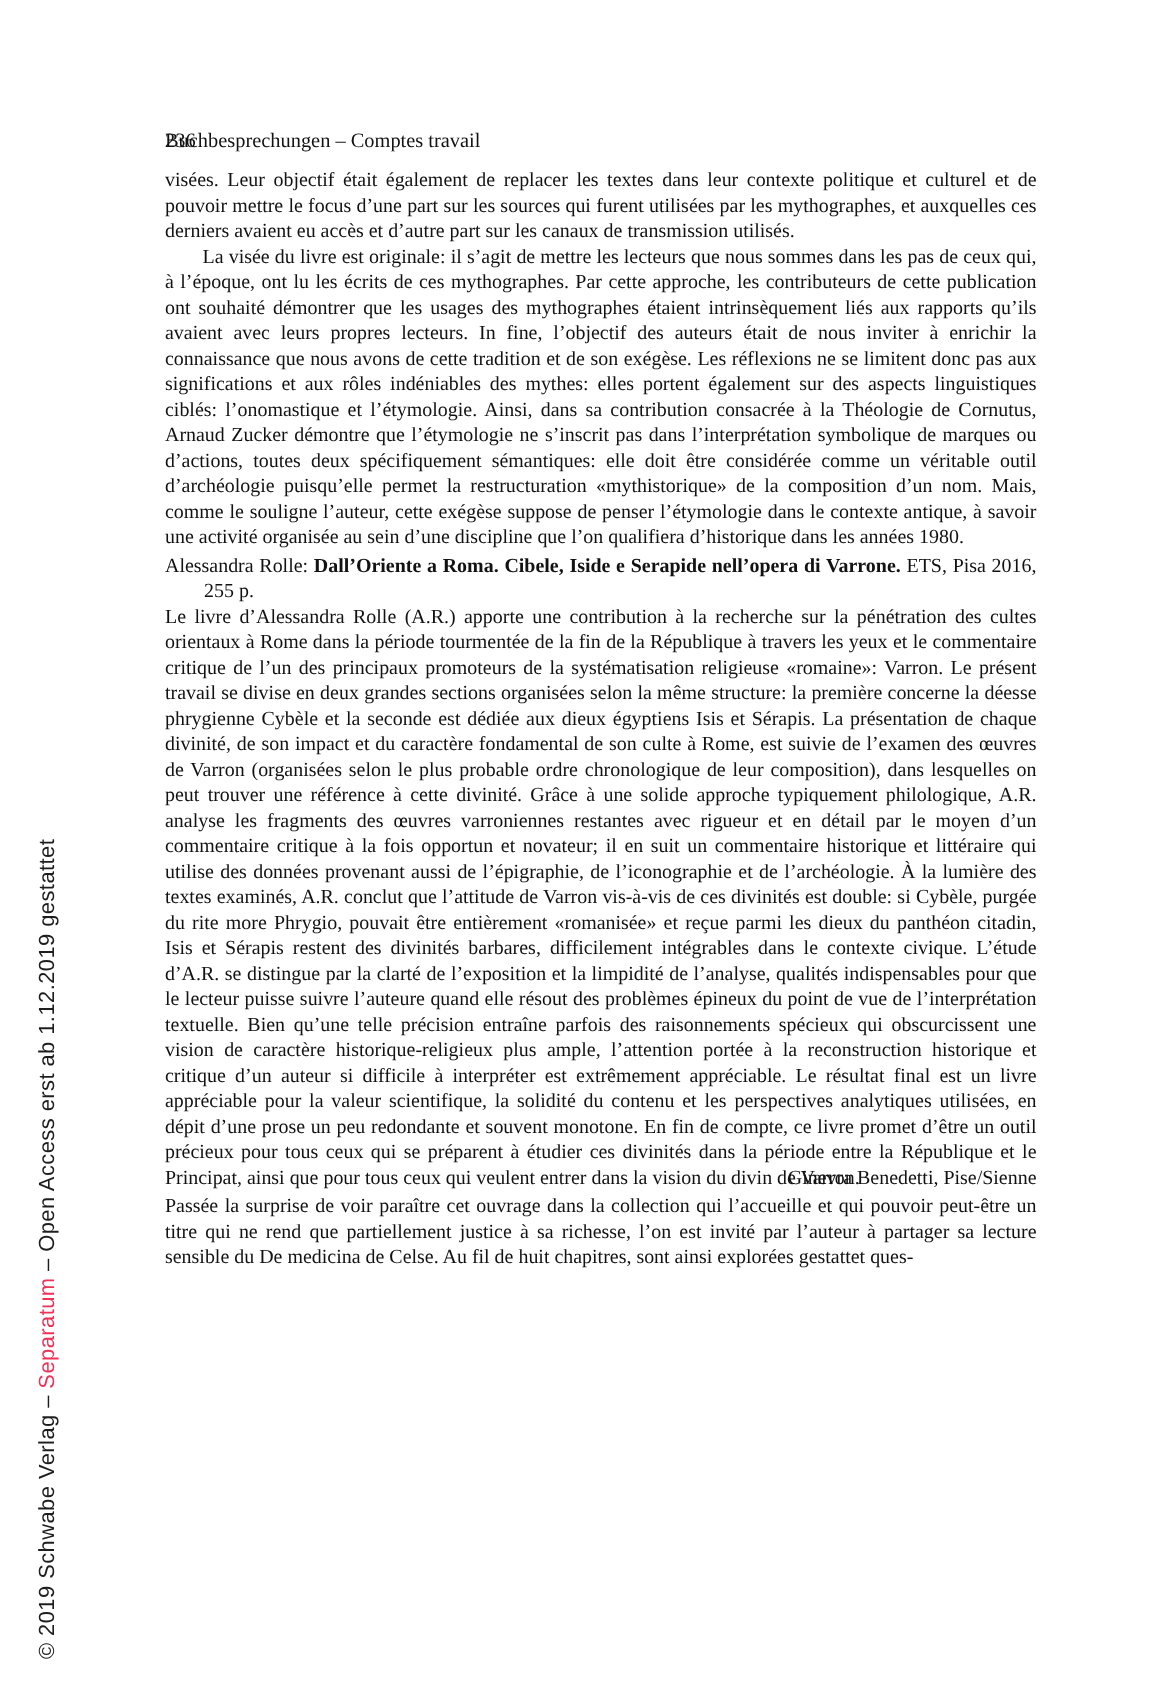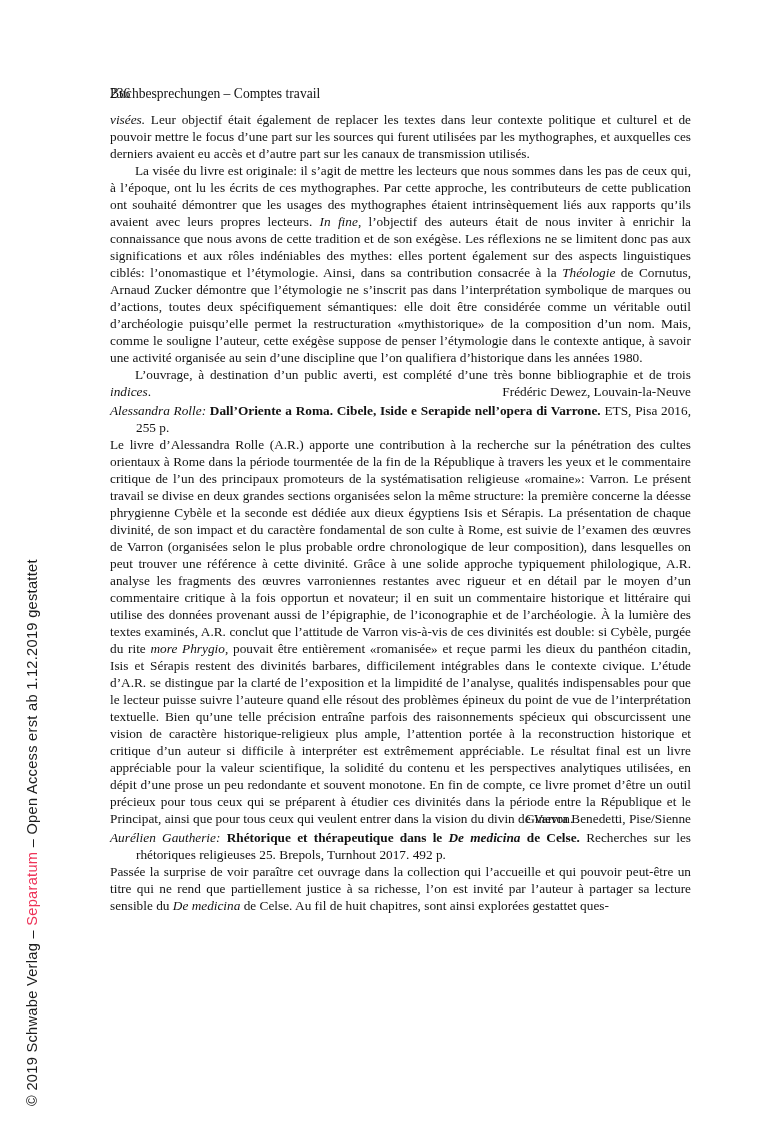--- a/index.html
+++ b/index.html
@@ -46,46 +46,44 @@
     text-align: justify;
   }
   .indent { text-indent: 25px; }
   .sig-para { position: relative; }
   .signature { position: absolute; right: 0; bottom: 0; }
   .review { margin-top: 2px; }
   .review-heading {
     padding-left: 26px;
     text-indent: -26px;
   }
-  .i  { font-style: italic; }
+  .i  { }
   .b  { font-weight: bold; }
   .bi { font-weight: bold; font-style: italic; }
 </style>
 </head>
 <body>
 
 <div class="page">
 
   <div class="side-text"><span>© 2019 Schwabe Verlag – </span><span style="color: rgb(238, 51, 88);">Separatum</span><span> – Open Access erst ab 1.12.2019 gestattet</span></div>
 
   <div class="content">
 
     <div class="header">
       <span class="pagenum">236</span>
       <span>Buchbesprechungen – Comptes travail</span>
     </div>
 
     <p><span class="i">visées.</span><span> Leur objectif était également de replacer les textes dans leur contexte politique et culturel et de pouvoir mettre le focus d’une part sur les sources qui furent utilisées par les mythographes, et auxquelles ces derniers avaient eu accès et d’autre part sur les canaux de transmission utilisés.</span></p>
     <p class="indent"><span>La visée du livre est originale: il s’agit de mettre les lecteurs que nous sommes dans les pas de ceux qui, à l’époque, ont lu les écrits de ces mythographes. Par cette approche, les contributeurs de cette publication ont souhaité démontrer que les usages des mythographes étaient intrinsèquement liés aux rapports qu’ils avaient avec leurs propres lecteurs. </span><span class="i">In fine</span><span>, l’objectif des auteurs était de nous inviter à enrichir la connaissance que nous avons de cette tradition et de son exégèse. Les réflexions ne se limitent donc pas aux significations et aux rôles indéniables des mythes: elles portent également sur des aspects linguistiques ciblés: l’onomastique et l’étymologie. Ainsi, dans sa contribution consacrée à la </span><span class="i">Théologie</span><span> de Cornutus, Arnaud Zucker démontre que l’étymologie ne s’inscrit pas dans l’interprétation symbolique de marques ou d’actions, toutes deux spécifiquement sémantiques: elle doit être considérée comme un véritable outil d’archéologie puisqu’elle permet la restructuration «mythistorique» de la composition d’un nom. Mais, comme le souligne l’auteur, cette exégèse suppose de penser l’étymologie dans le contexte antique, à savoir une activité organisée au sein d’une discipline que l’on qualifiera d’historique dans les années 1980.</span></p>
-    <p class="indent sig-para"><span><span>L’ouvrage, à destination d’un public averti, est complété d’une très bonne bibliographie et de trois </span><span class="i">indices</span><span>.</span></span><span class="signature">Frédéric Dewez, Louvain-la-Neuve</span></p>
 
     <div class="review">
       <p class="review-heading"><span class="i">Alessandra Rolle: </span><span class="b">Dall’Oriente a Roma. Cibele, Iside e Serapide nell’opera di Varrone. </span><span>ETS, Pisa 2016, 255 p.</span></p>
       <p class="sig-para"><span><span>Le livre d’Alessandra Rolle (A.R.) apporte une contribution à la recherche sur la pénétration des cultes orientaux à Rome dans la période tourmentée de la fin de la République à travers les yeux et le commentaire critique de l’un des principaux promoteurs de la systématisation religieuse «romaine»: Varron. Le présent travail se divise en deux grandes sections organisées selon la même structure: la première concerne la déesse phrygienne Cybèle et la seconde est dédiée aux dieux égyptiens Isis et Sérapis. La présentation de chaque divinité, de son impact et du caractère fondamental de son culte à Rome, est suivie de l’examen des œuvres de Varron (organisées selon le plus probable ordre chronologique de leur composition), dans lesquelles on peut trouver une référence à cette divinité. Grâce à une solide approche typiquement philologique, A.R. analyse les fragments des œuvres varroniennes restantes avec rigueur et en détail par le moyen d’un commentaire critique à la fois opportun et novateur; il en suit un commentaire historique et littéraire qui utilise des données provenant aussi de l’épigraphie, de l’iconographie et de l’archéologie. À la lumière des textes examinés, A.R. conclut que l’attitude de Varron vis-à-vis de ces divinités est double: si Cybèle, purgée du rite </span><span class="i">more Phrygio</span><span>, pouvait être entièrement «romanisée» et reçue parmi les dieux du panthéon citadin, Isis et Sérapis restent des divinités barbares, difficilement intégrables dans le contexte civique. L’étude d’A.R. se distingue par la clarté de l’exposition et la limpidité de l’analyse, qualités indispensables pour que le lecteur puisse suivre l’auteure quand elle résout des problèmes épineux du point de vue de l’interprétation textuelle. Bien qu’une telle précision entraîne parfois des raisonnements spécieux qui obscurcissent une vision de caractère historique-religieux plus ample, l’attention portée à la reconstruction historique et critique d’un auteur si difficile à interpréter est extrêmement appréciable. Le résultat final est un livre appréciable pour la valeur scientifique, la solidité du contenu et les perspectives analytiques utilisées, en dépit d’une prose un peu redondante et souvent monotone. En fin de compte, ce livre promet d’être un outil précieux pour tous ceux qui se préparent à étudier ces divinités dans la période entre la République et le Principat, ainsi que pour tous ceux qui veulent entrer dans la vision du divin de Varron.</span></span><span class="signature">Ginevra Benedetti, Pise/Sienne</span></p>
     </div>
 
     <div class="review">
-      <p class="review-heading"><span class="i">Aurélien Gautherie: </span><span class="b">Rhétorique et thérapeutique dans le </span><span class="bi">De medicina</span><span class="b"> de Celse. </span><span>Recherches sur les rhétoriques religieuses 25. Brepols, Turnhout 2017. 492 p.</span></p>
       <p><span>Passée la surprise de voir paraître cet ouvrage dans la collection qui l’accueille et qui pouvoir peut-être un titre qui ne rend que partiellement justice à sa richesse, l’on est invité par l’auteur à partager sa lecture sensible du </span><span class="i">De medicina</span><span> de Celse. Au fil de huit chapitres, sont ainsi explorées gestattet ques-</span></p>
     </div>
 
   </div>
 </div>
 
 </body></html>

